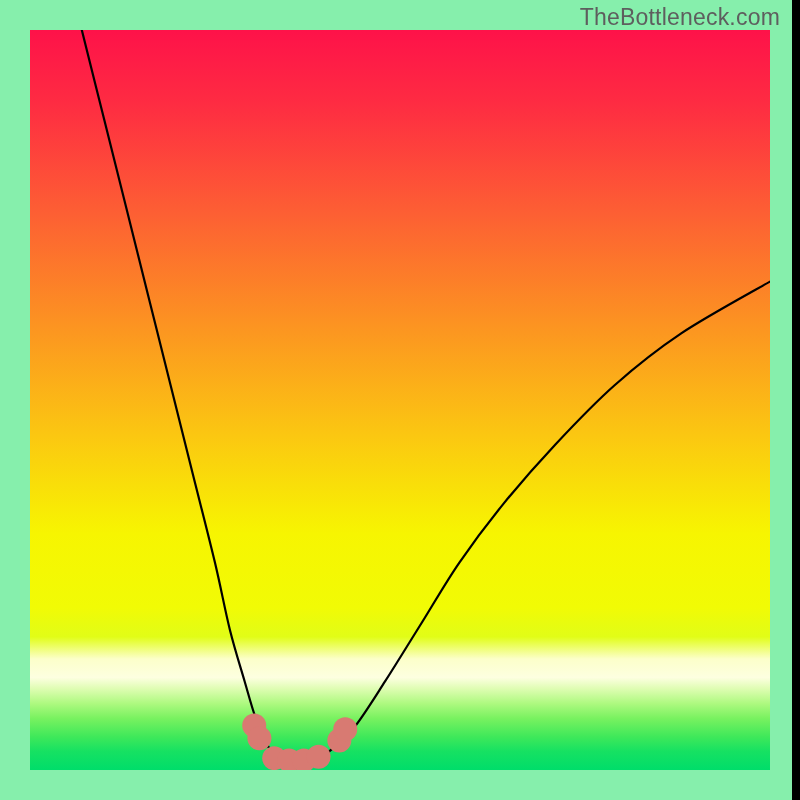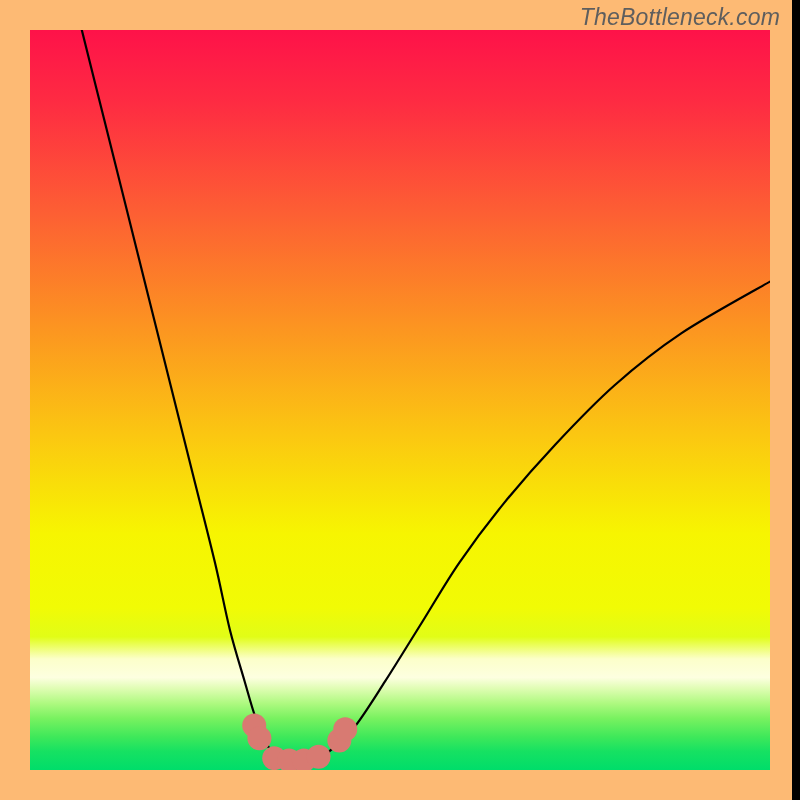--- a/index.html
+++ b/index.html
@@ -10,22 +10,21 @@
     background: #000;
     overflow: hidden;
     font-family: Arial, Helvetica, sans-serif;
   }
   .frame {
     position: absolute;
     left: 0;
     top: 0;
     width: 792px;
     height: 800px;
-    background: #fdba74;
-    font-style: italic;
+    background: #86efac;
   }
   .plot {
     position: absolute;
     left: 30px;
     top: 30px;
     width: 740px;
     height: 740px;
     overflow: hidden;
   }
   .gradient {

